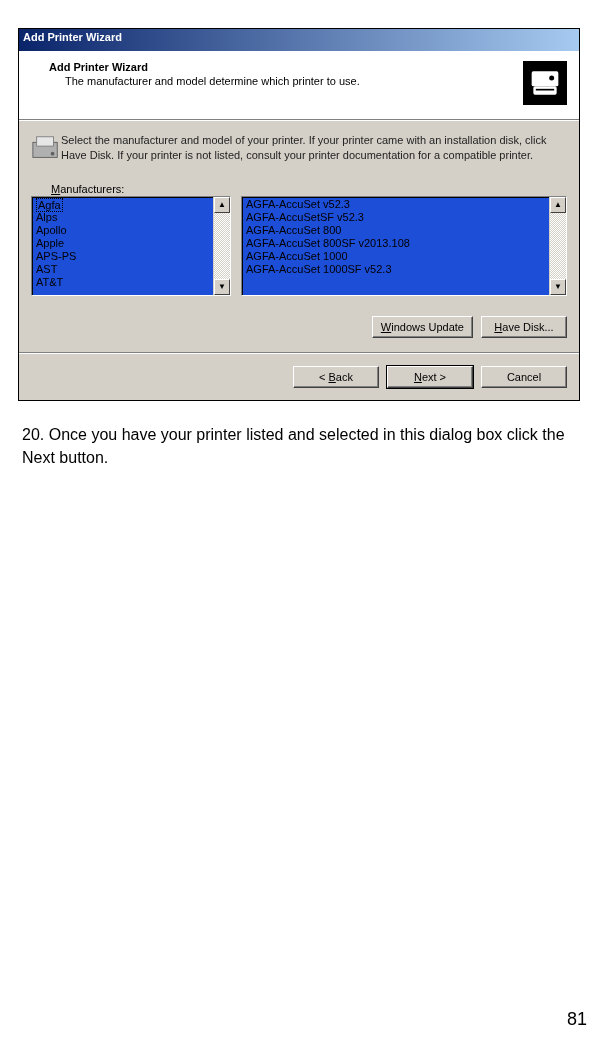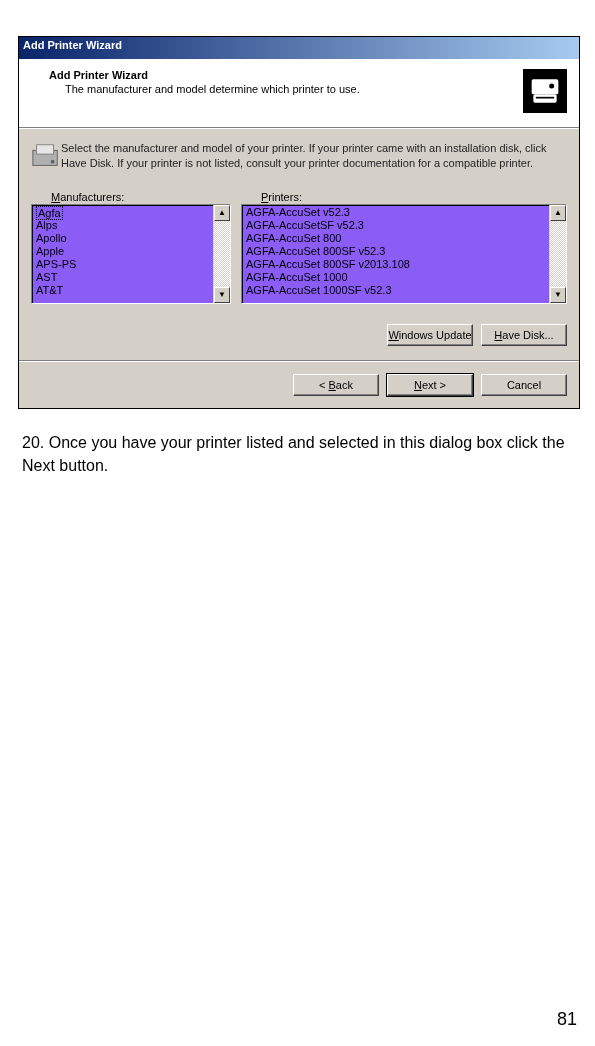--- a/index.html
+++ b/index.html
@@ -17,21 +17,21 @@
     padding: 20px 18px 18px 18px;
   }
   .header-title {
     font-style: italic;
     font-size: 20px;
     text-align: right;
     margin: 0 8px 22px 0;
   }
   .dialog {
     width: 560px;
-    margin: 16px auto;
+    margin: 8px auto;
     border: 1px solid #000;
     background: #d4d0c8;
     font-family: Tahoma, Arial, sans-serif;
     font-size: 11px;
     color: #000;
   }
   .titlebar {
     height: 18px;
     background: linear-gradient(to right, #0a246a, #a6caf0);
     color: #fff;
@@ -75,21 +75,21 @@
   .disk-icon { width: 30px; height: 30px; flex-shrink: 0; }
   .instr-text { flex: 1; line-height: 1.35; color: #222; }
   .lists-row { display: flex; gap: 10px; align-items: flex-end; }
   .list-col { display: flex; flex-direction: column; }
   .col-mfr { width: 200px; }
   .col-prn { flex: 1; }
   .list-label { margin-bottom: 1px; font-size: 11px; text-decoration: underline; text-decoration-color: transparent; padding-left: 20px;}
   .list-label .ul { text-decoration: underline; }
   .listbox {
     height: 98px;
-    background: #8b5cf6;
+    background: #1d4ed8;
     border-top: 1px solid #808080;
     border-left: 1px solid #808080;
     border-right: 1px solid #fff;
     border-bottom: 1px solid #fff;
     box-shadow: inset 1px 1px 0 #000;
     display: flex;
     overflow: hidden;
   }
   .list-inner {
     flex: 1;
@@ -131,21 +131,21 @@
     height: 22px;
     background: #d4d0c8;
     border-top: 1px solid #fff;
     border-left: 1px solid #fff;
     border-right: 1px solid #404040;
     border-bottom: 1px solid #404040;
     box-shadow: inset -1px -1px 0 #808080;
     font-family: Tahoma, Arial, sans-serif;
     font-size: 11px;
     text-align: center;
-    padding: 0 0;
+    padding: 0 8px;
     line-height: 20px;
     box-sizing: border-box;
   }
   .btn .ul { text-decoration: underline; }
   .hr-line {
     border-top: 1px solid #808080;
     border-bottom: 1px solid #fff;
     height: 0;
     margin: 0;
   }
@@ -160,21 +160,21 @@
   }
   .step-text {
     margin: 22px 8px 0 4px;
     font-size: 16px;
     line-height: 1.45;
   }
   .step-text .num { font-weight: normal; }
   .page-num {
     position: absolute;
     bottom: 16px;
-    right: 18px;
+    right: 8px;
     font-size: 18px;
   }
 </style>
 </head>
 <body>
 
 <div class="page">
 
   <div class="dialog">
     <div class="titlebar">Add Printer Wizard</div>
@@ -225,27 +225,25 @@
                 </div>
               <div class="sb-track"></div>
               <div class="sb-btn">
                   <span class="sb-arrow">▼</span>
                 </div>
             </div>
           </div>
         </div>
 
         <div class="list-col col-prn">
-          <div class="list-label"><span class="ul">P</span><span>rinters:</span></div>
           <div class="listbox">
             <div class="list-inner">
               <div class="list-item">AGFA-AccuSet v52.3</div>
               <div class="list-item">AGFA-AccuSetSF v52.3</div>
               <div class="list-item">AGFA-AccuSet 800</div>
-              <div class="list-item">AGFA-AccuSet 800SF v52.3</div>
               <div class="list-item">AGFA-AccuSet 800SF v2013.108</div>
               <div class="list-item">AGFA-AccuSet 1000</div>
               <div class="list-item">AGFA-AccuSet 1000SF v52.3</div>
             </div>
             <div class="scrollbar">
               <div class="sb-btn">
                   <span class="sb-arrow">▲</span>
                 </div>
               <div class="sb-track"></div>
               <div class="sb-btn">

